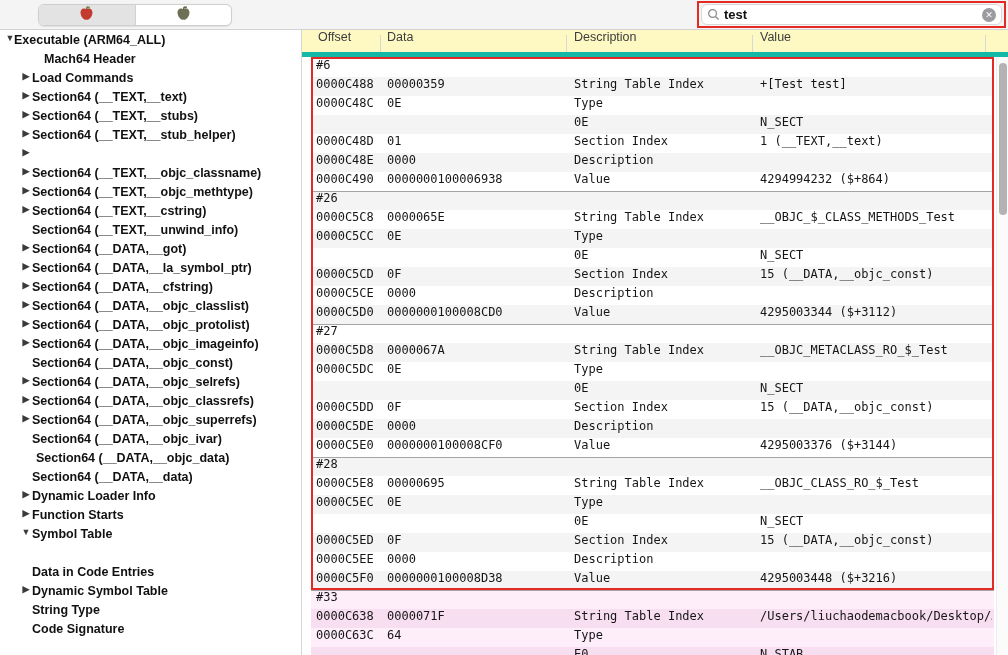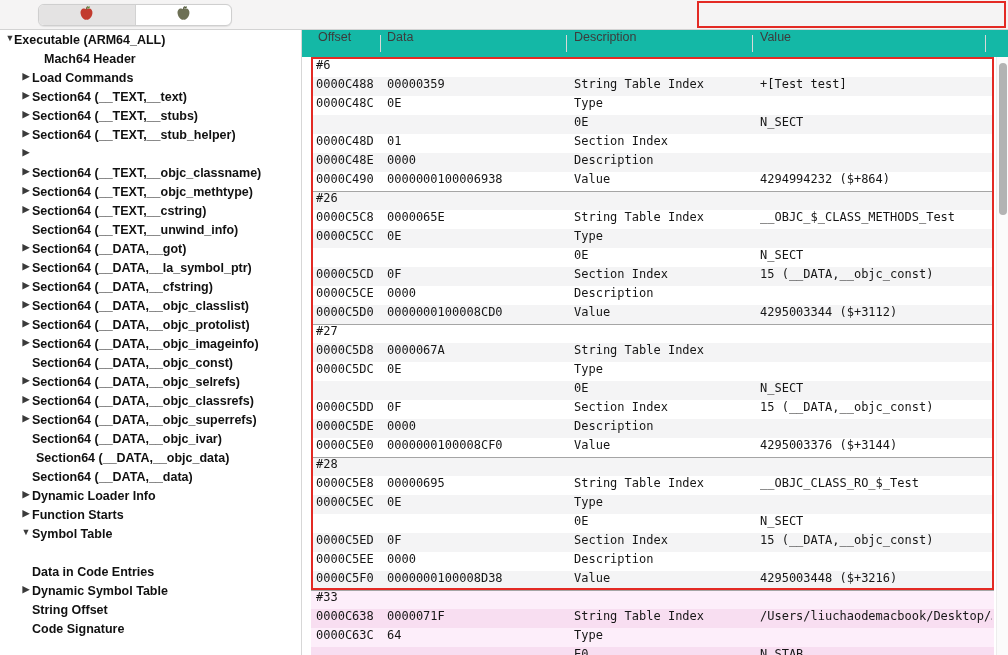--- a/index.html
+++ b/index.html
@@ -38,21 +38,21 @@
                white-space:nowrap; cursor:default; }
   .side-item.selected { background:#d9d9d9; }
   .disc { position:absolute; top:0; font-size:9px; color:#3a3a3a; width:12px; text-align:center; }
   .side-label { position:absolute; top:0; }
   .side-divider { position:absolute; left:301px; top:30px; width:1px; height:625px; background:#d7d7d7; }
 
   
   .main { position:absolute; left:302px; top:30px; width:706px; height:625px;
           background:#fff; overflow:hidden; }
   .thead { position:absolute; left:0; top:0; width:706px; height:27px;
-           background:#14b8a6; border-bottom:2px solid #14b8a6; }
+           background:#fef9c3; border-bottom:5px solid #14b8a6; }
   .th { position:absolute; top:0; height:27px; line-height:27px;
         font:400 12.5px "Liberation Sans",sans-serif; color:#3c3c3c; cursor:default; }
   .th-sep { position:absolute; top:5px; height:17px; width:1px; background:#d8d8d8; }
 
   .rows { position:absolute; left:9px; top:28px; width:683px; height:627px; overflow:hidden; }
   .trow { position:relative; width:683px; height:19px; line-height:19px;
           font:400 12px "DejaVu Sans Mono", monospace; color:#161616;
           white-space:nowrap; cursor:default; }
   .trow.stripe { background:#f4f4f5; }
   .trow.pink   { background:#fdeefa; }
@@ -91,20 +91,30 @@
         <span>
           <svg width="17" height="17" viewBox="0 0 20 20">
             <path d="M10 5 C6.2 2.6, 2.2 5.2, 3.1 10.2 C4 15, 7.8 18.2, 10 17.1 C12.2 18.2, 16 15, 16.9 10.2 C17.8 5.2, 13.8 2.6, 10 5 Z" fill="#6d7055"></path>
             <path d="M10 5.2 C10 3.4, 10.6 2.4, 11.4 1.8" stroke="#4a4a35" stroke-width="1.2" fill="none"></path>
             <path d="M10.6 4 C11 2.4, 12.6 1.6, 14.2 2 C13.8 3.6, 12.2 4.4, 10.6 4 Z" fill="#4d5a33"></path>
           </svg>
         </span>
       </div>
     </div>
 
+    <div class="search-field">
+      <span style="display:flex;">
+        <svg width="13" height="13" viewBox="0 0 14 14">
+          <circle cx="6" cy="6" r="4.2" fill="none" stroke="#8b8b90" stroke-width="1.4"></circle>
+          <line x1="9.2" y1="9.2" x2="12.4" y2="12.4" stroke="#8b8b90" stroke-width="1.4"></line>
+        </svg>
+      </span>
+      <input type="text" value="test" style="">
+      <span class="clear-btn">✕</span>
+    </div>
     <div class="annot annot-search"></div>
   </div>
 
   <div class="sidebar" id="sidebar">
       <div class="side-item" style="top: 3px;">
         <span class="disc" style="left: 4px;">▼</span>
         <span class="side-label" style="left: 14px;">Executable  (ARM64_ALL)</span>
       </div>
       <div class="side-item" style="top: 22px;">
         <span class="side-label" style="left: 32px; padding-left: 12px;">Mach64 Header</span>
@@ -204,21 +214,21 @@
         <span class="side-label" style="left: 32px;">Symbol Table</span>
       </div>
       <div class="side-item" style="top: 535px;">
         <span class="side-label" style="left: 32px;">Data in Code Entries</span>
       </div>
       <div class="side-item" style="top: 554px;">
         <span class="disc" style="left: 20px;">▶</span>
         <span class="side-label" style="left: 32px;">Dynamic Symbol Table</span>
       </div>
       <div class="side-item" style="top: 573px;">
-        <span class="side-label" style="left: 32px;">String Offset</span>
+        <span class="side-label" style="left: 32px;">String Type</span>
       </div>
       <div class="side-item" style="top: 592px;">
         <span class="side-label" style="left: 32px;">Code Signature</span>
       </div>
     </div>
   <div class="side-divider"></div>
 
   <div class="main">
     <div class="thead" id="thead">
       <div class="th" style="left:16px">Offset</div>
@@ -247,20 +257,21 @@
           <span class="cell c-desc">Type</span>
         </div>
         <div class="trow stripe">
           <span class="cell c-desc">0E</span>
           <span class="cell c-value">N_SECT</span>
         </div>
         <div class="trow">
           <span class="cell c-offset">0000C48D</span>
           <span class="cell c-data">01</span>
           <span class="cell c-desc">Section Index</span>
+          <span class="cell c-value">1 (__TEXT,__text)</span>
         </div>
         <div class="trow stripe">
           <span class="cell c-offset">0000C48E</span>
           <span class="cell c-data">0000</span>
           <span class="cell c-desc">Description</span>
         </div>
         <div class="trow">
           <span class="cell c-offset">0000C490</span>
           <span class="cell c-data">0000000100006938</span>
           <span class="cell c-desc">Value</span>
@@ -301,20 +312,21 @@
           <span class="cell c-desc">Value</span>
           <span class="cell c-value">4295003344 ($+3112)</span>
         </div>
         <div class="trow grp-sep">
           <span class="cell c-offset">#27</span>
         </div>
         <div class="trow stripe">
           <span class="cell c-offset">0000C5D8</span>
           <span class="cell c-data">0000067A</span>
           <span class="cell c-desc">String Table Index</span>
+          <span class="cell c-value">__OBJC_METACLASS_RO_$_Test</span>
         </div>
         <div class="trow">
           <span class="cell c-offset">0000C5DC</span>
           <span class="cell c-data">0E</span>
           <span class="cell c-desc">Type</span>
         </div>
         <div class="trow stripe">
           <span class="cell c-desc">0E</span>
           <span class="cell c-value">N_SECT</span>
         </div>

